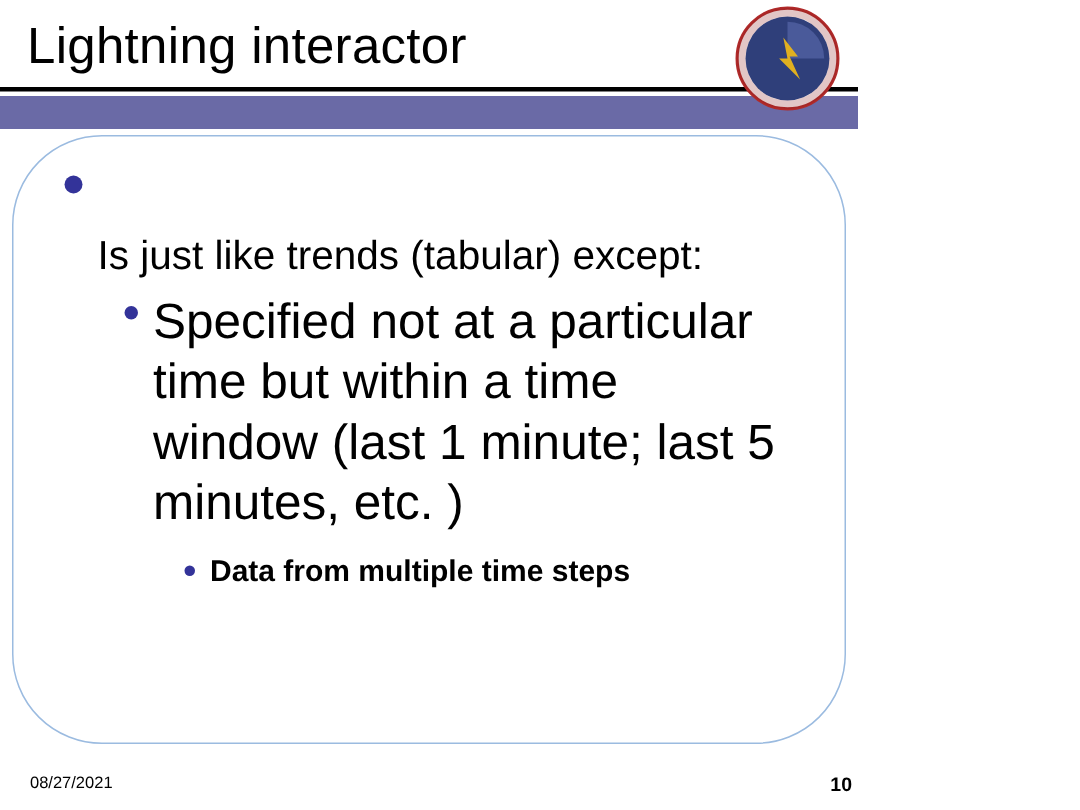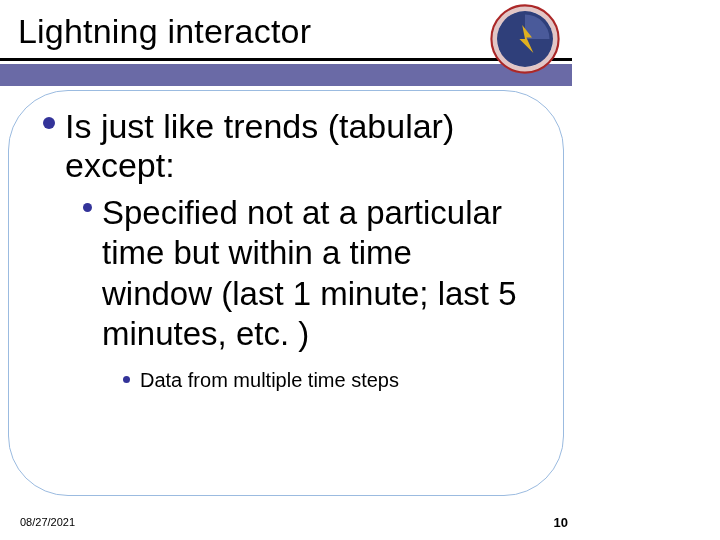--- a/index.html
+++ b/index.html
@@ -61,37 +61,37 @@
     border-radius: 60px;
     padding: 14px 34px 18px 34px;
   }
   .lvl1 { margin-top: 2px; }
   .lvl1-row { display: flex; align-items: flex-start; }
   .bullet1 {
     width: 12px; height: 12px; border-radius: 50%;
     background: #333399; margin-top: 10px; margin-right: 10px;
     flex-shrink: 0;
   }
-  .lvl1-text { font-size: 34px; color: #000; line-height: 1.15; }
+  .lvl1-text { font-size: 27px; color: #000; line-height: 1.15; margin-top: 48px; }
   .lvl2 { margin-left: 40px; margin-top: 8px; }
   .lvl2-row { display: flex; align-items: flex-start; margin-bottom: 6px; }
   .bullet2 {
     width: 9px; height: 9px; border-radius: 50%;
     background: #333399; margin-top: 10px; margin-right: 10px;
     flex-shrink: 0;
   }
   .lvl2-text { font-size: 33px; color: #000; line-height: 1.22; }
   .lvl3 { margin-left: 40px; margin-top: 14px; margin-bottom: 10px; }
   .lvl3-row { display: flex; align-items: flex-start; }
   .bullet3 {
     width: 7px; height: 7px; border-radius: 50%;
     background: #333399; margin-top: 8px; margin-right: 10px;
     flex-shrink: 0;
   }
-  .lvl3-text { font-size: 20px; color: #000; line-height: 1.2; }
+  .lvl3-text { font-size: 20px; color: #000; line-height: 1.2; font-weight: bold; }
   .footer {
     position: absolute;
     bottom: 8px;
     left: 0;
     right: 0;
     height: 20px;
     display: flex;
     align-items: center;
     font-size: 11px;
     color: #000;

